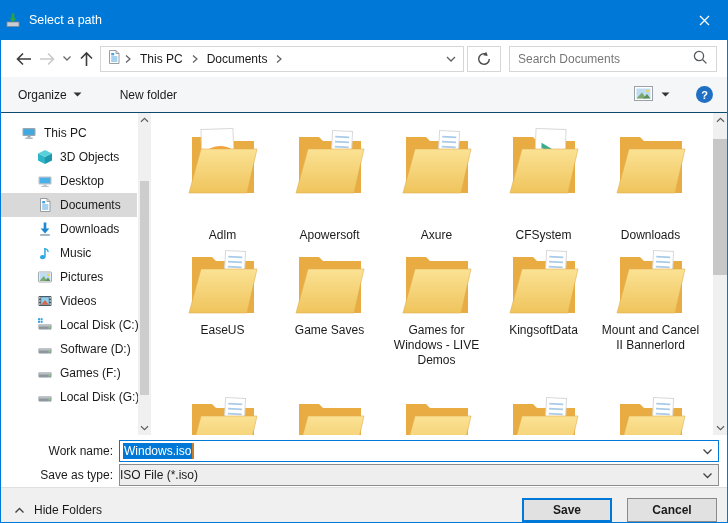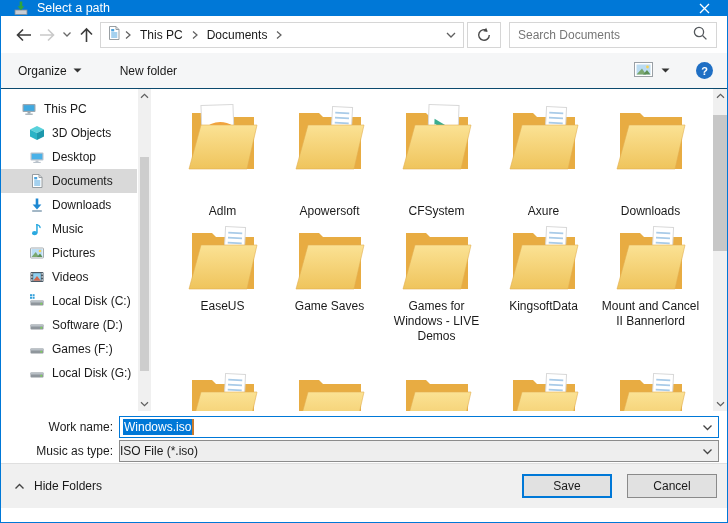--- a/index.html
+++ b/index.html
@@ -4,21 +4,21 @@
 <style>
   * { margin:0; padding:0; box-sizing:border-box; }
   html,body { background:#fff; }
   body { font-family:"Liberation Sans", sans-serif; font-size:12px; color:#1a1a1a; }
   .window {
     position:relative; width:728px; height:523px;
     border-left:1px solid #0078d7; border-right:1px solid #0078d7; border-bottom:1px solid #0078d7;
     background:#fff; overflow:hidden;
   }
   
-  .titlebar { height:16px; background:#0078d7; display:flex; align-items:center; padding-left:12px; }
+  .titlebar { height:40px; background:#0078d7; display:flex; align-items:center; padding-left:4px; }
   .titlebar .app-icon { width:16px; height:16px; margin-right:8px; display:inline-flex; }
   .titlebar .title { color:#fff; font-size:12.5px; }
   .titlebar .spacer { flex:1; }
   .close-btn { width:46px; height:30px; display:flex; align-items:center; justify-content:center; }
   
   .navbar { height:37px; background:#fff; display:flex; align-items:center; padding:0 8px 0 10px; }
   .nav-btn { width:24px; height:26px; display:flex; align-items:center; justify-content:center; }
   .nav-btn.narrow { width:15px; }
   .crumb-box { width:364px; height:26px; border:1px solid #d6d6d6; background:#fff; display:flex; align-items:center; padding-left:5px; margin-left:2px; }
   .crumb-box .crumb { padding:0 6px; height:24px; display:flex; align-items:center; white-space:nowrap; }
@@ -32,21 +32,21 @@
   .toolbar { height:36px; background:#f5f6f7; border-bottom:1px solid #0c4a6e; display:flex; align-items:center; padding:0 14px 0 17px; }
   .tb-item { display:flex; align-items:center; gap:6px; margin-right:38px; }
   .tb-right { margin-left:auto; display:flex; align-items:center; }
   .view-btn { display:flex; align-items:center; gap:8px; margin-right:26px; }
   .help-btn { width:17px; height:17px; border-radius:50%; background:#1f6fc4; color:#fff; font-weight:bold; font-size:11px; display:flex; align-items:center; justify-content:center; }
   
   .content { height:322px; display:flex; position:relative; }
   .sidebar { width:150px; position:relative; padding-top:8px; flex:none; }
   .side-item { height:24px; display:flex; align-items:center; margin-right:14px; }
   .side-item.lvl0 { padding-left:20px; }
-  .side-item.lvl1 { padding-left:28px; }
+  .side-item.lvl1 { padding-left:36px; }
   .side-item.selected { background:#d9d9d9; }
   .side-item .ic { width:16px; height:16px; margin-right:7px; display:inline-flex; flex:none; }
   .side-item .lb { white-space:nowrap; }
   .side-scroll { position:absolute; right:0; top:0; bottom:0; width:13px; background:#f0f0f0; }
   .side-scroll .thumb { position:absolute; left:2px; right:2px; top:68px; height:214px; background:#cdcdcd; }
   .scroll-arrow { position:absolute; left:0; right:0; height:14px; display:flex; align-items:center; justify-content:center; }
   .scroll-arrow.top { top:0; } .scroll-arrow.bottom { bottom:0; }
   .files { flex:1; position:relative; overflow:hidden; padding:10px 0 0 18px; }
   .files-grid { display:grid; grid-template-columns:repeat(5,107px); }
   .file-item { display:flex; flex-direction:column; align-items:center; }
@@ -59,21 +59,21 @@
   .frow { display:flex; align-items:center; height:22px; margin-bottom:2px; }
   .flabel-l { width:118px; text-align:right; padding-right:6px; flex:none; }
   .combo { flex:1; height:22px; display:flex; align-items:center; position:relative; }
   .combo .chev { position:absolute; right:1px; top:1px; bottom:1px; width:20px; display:flex; align-items:center; justify-content:center; }
   .combo.filename { border:1px solid #0078d7; background:#fff; padding-left:3px; }
   .combo.filename .sel { background:#0078d7; color:#fff; padding:1px 1px; border-right:2px solid #c77b2f; }
   .combo.savetype { border:1px solid #8c8c8c; background:#eeeeee; }
   
   .footer { height:45px; background:#f0f0f0; border-top:1px solid #dfdfdf; display:flex; align-items:center; padding:0 10px 0 13px; }
   .hide-folders { display:flex; align-items:center; gap:9px; }
-  .btns { margin-left:auto; display:flex; align-items:center; gap:15px; }
+  .btns { margin-left:auto; display:flex; align-items:center; gap:15px;font-weight:bold; }
   .btn { width:90px; height:24px; display:flex; align-items:center; justify-content:center; background:#e1e1e1; }
   .btn.default { border:2px solid #0078d7; }
   .btn.normal { border:1px solid #8a8a8a; }
 </style>
 </head>
 <body>
 
 <div class="window">
 
   <div class="titlebar">
@@ -398,39 +398,20 @@
           </div>
           <div class="file-item r0">
             <span><svg width="70" height="76" viewBox="0 0 70 76">
                 <defs>
                   <linearGradient id="fg" x1="0" y1="0" x2="0" y2="1">
                     <stop offset="0" stop-color="#fbe294"></stop>
                     <stop offset="1" stop-color="#efc45c"></stop>
                   </linearGradient>
                 </defs>
                 <path d="M4,14 L24,14 L28,18 L66,18 L66,70 L4,70 Z" fill="#e8ac42"></path>
-                <g transform="rotate(2 42 36)">
-                  <rect x="26" y="6" width="30" height="60" fill="#ffffff" stroke="#d8d8d8"></rect>
-                  <polygon points="32,20 50,30 32,40" fill="#3bad8f"></polygon>
-                  <polygon points="32,25 42,30 32,35" fill="#ffffff"></polygon>
-                  <text x="42" y="58" font-size="9" fill="#c9c9c9" font-family="Liberation Sans, sans-serif" text-anchor="middle">VCD</text>
-                </g>
-                <path d="M1,70 L13,26 L69,26 L59,70 Z" fill="url(#fg)" stroke="#e2ae50" stroke-width="0.6"></path>
-              </svg></span>
-            <div class="flabel">CFSystem</div>
-          </div>
-          <div class="file-item r0">
-            <span><svg width="70" height="76" viewBox="0 0 70 76">
-                <defs>
-                  <linearGradient id="fg" x1="0" y1="0" x2="0" y2="1">
-                    <stop offset="0" stop-color="#fbe294"></stop>
-                    <stop offset="1" stop-color="#efc45c"></stop>
-                  </linearGradient>
-                </defs>
-                <path d="M4,14 L24,14 L28,18 L66,18 L66,70 L4,70 Z" fill="#e8ac42"></path>
                 <g transform="rotate(3 46 38)">
                   <rect x="36" y="8" width="20" height="58" fill="#ffffff" stroke="#d8d8d8"></rect>
                   <line x1="39" y1="14" x2="53" y2="14" stroke="#a9cbe8" stroke-width="1.6"></line>
                   <line x1="39" y1="19" x2="53" y2="19" stroke="#a9cbe8" stroke-width="1.6"></line>
                   <line x1="39" y1="24" x2="53" y2="24" stroke="#a9cbe8" stroke-width="1.6"></line>
                   <line x1="39" y1="29" x2="53" y2="29" stroke="#a9cbe8" stroke-width="1.6"></line>
                   <line x1="39" y1="34" x2="53" y2="34" stroke="#a9cbe8" stroke-width="1.6"></line>
                   <line x1="39" y1="53" x2="53" y2="53" stroke="#c9d6e2" stroke-width="1.3"></line>
                   <line x1="39" y1="57" x2="53" y2="57" stroke="#c9d6e2" stroke-width="1.3"></line>
                   <line x1="39" y1="61" x2="53" y2="61" stroke="#c9d6e2" stroke-width="1.3"></line>
@@ -443,20 +424,39 @@
           </div>
           <div class="file-item r0">
             <span><svg width="70" height="76" viewBox="0 0 70 76">
                 <defs>
                   <linearGradient id="fg" x1="0" y1="0" x2="0" y2="1">
                     <stop offset="0" stop-color="#fbe294"></stop>
                     <stop offset="1" stop-color="#efc45c"></stop>
                   </linearGradient>
                 </defs>
                 <path d="M4,14 L24,14 L28,18 L66,18 L66,70 L4,70 Z" fill="#e8ac42"></path>
+                <g transform="rotate(2 42 36)">
+                  <rect x="26" y="6" width="30" height="60" fill="#ffffff" stroke="#d8d8d8"></rect>
+                  <polygon points="32,20 50,30 32,40" fill="#3bad8f"></polygon>
+                  <polygon points="32,25 42,30 32,35" fill="#ffffff"></polygon>
+                  <text x="42" y="58" font-size="9" fill="#c9c9c9" font-family="Liberation Sans, sans-serif" text-anchor="middle">VCD</text>
+                </g>
+                <path d="M1,70 L13,26 L69,26 L59,70 Z" fill="url(#fg)" stroke="#e2ae50" stroke-width="0.6"></path>
+              </svg></span>
+            <div class="flabel">CFSystem</div>
+          </div>
+          <div class="file-item r0">
+            <span><svg width="70" height="76" viewBox="0 0 70 76">
+                <defs>
+                  <linearGradient id="fg" x1="0" y1="0" x2="0" y2="1">
+                    <stop offset="0" stop-color="#fbe294"></stop>
+                    <stop offset="1" stop-color="#efc45c"></stop>
+                  </linearGradient>
+                </defs>
+                <path d="M4,14 L24,14 L28,18 L66,18 L66,70 L4,70 Z" fill="#e8ac42"></path>
                 <path d="M1,70 L13,26 L69,26 L59,70 Z" fill="url(#fg)" stroke="#e2ae50" stroke-width="0.6"></path>
               </svg></span>
             <div class="flabel">Downloads</div>
           </div>
           <div class="file-item r1">
             <span><svg width="70" height="76" viewBox="0 0 70 76">
                 <defs>
                   <linearGradient id="fg" x1="0" y1="0" x2="0" y2="1">
                     <stop offset="0" stop-color="#fbe294"></stop>
                     <stop offset="1" stop-color="#efc45c"></stop>
@@ -680,21 +680,21 @@
       <div class="combo filename">
         <span class="sel">Windows.iso</span>
         <div class="chev">
           <svg width="11" height="7" viewBox="0 0 11 7">
               <polyline points="1.5,1.5 5.5,5.5 9.5,1.5" stroke="#444" stroke-width="1.3" fill="none"></polyline>
             </svg>
         </div>
       </div>
     </div>
     <div class="frow">
-      <span class="flabel-l">Music as type:</span>
+      <span class="flabel-l">Save as type:</span>
       <div class="combo savetype">
         <span>ISO File (*.iso)</span>
         <div class="chev">
           <svg width="11" height="7" viewBox="0 0 11 7">
               <polyline points="1.5,1.5 5.5,5.5 9.5,1.5" stroke="#444" stroke-width="1.3" fill="none"></polyline>
             </svg>
         </div>
       </div>
     </div>
   </div>

